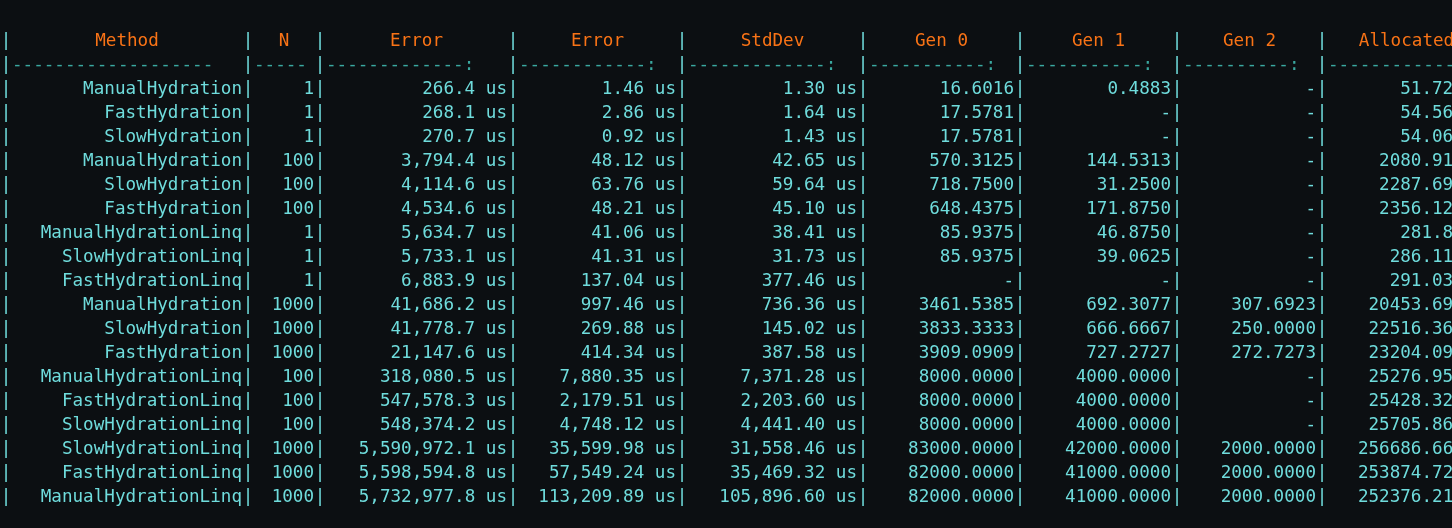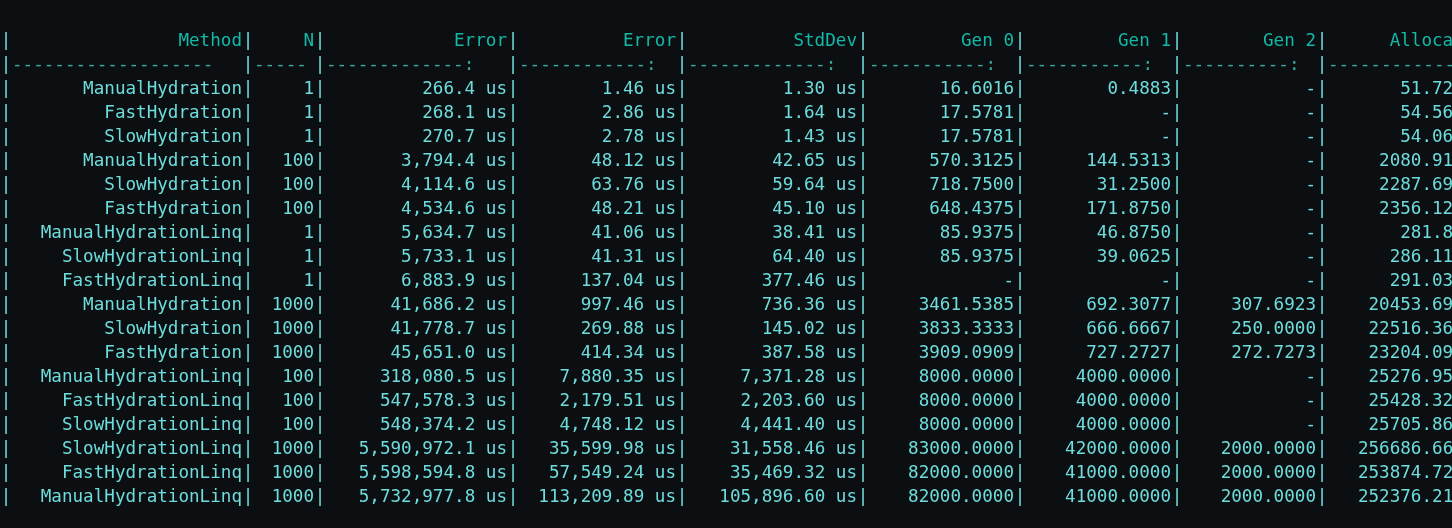--- a/index.html
+++ b/index.html
@@ -51,21 +51,22 @@
     width: 12px;
     color: #3aa8a0;
     text-align: center;
   }
   .cell {
     text-align: right;
     padding-right: 8px;
     color: #7fe3e8;
   }
   .hdr .cell {
-    color: #14b8a6;
+    color: #f97316;
+    text-align: center;
   }
   .sep td {
     color: #3aa8a0;
     overflow: hidden;
   }
   .sep .cell {
     color: #3aa8a0;
     text-align: left;
     padding-right: 0;
   }
@@ -190,21 +191,21 @@
             <td class="cell">54.56 KB</td>
           </tr>
           <tr>
             <td class="pipe">|</td>
             <td class="cell">SlowHydration</td>
             <td class="pipe">|</td>
             <td class="cell">1</td>
             <td class="pipe">|</td>
             <td class="cell">270.7 us</td>
             <td class="pipe">|</td>
-            <td class="cell">2.78 us</td>
+            <td class="cell">0.92 us</td>
             <td class="pipe">|</td>
             <td class="cell">1.43 us</td>
             <td class="pipe">|</td>
             <td class="cell">17.5781</td>
             <td class="pipe">|</td>
             <td class="cell">-</td>
             <td class="pipe">|</td>
             <td class="cell">-</td>
             <td class="pipe">|</td>
             <td class="cell">54.06 KB</td>
@@ -292,21 +293,21 @@
           <tr>
             <td class="pipe">|</td>
             <td class="cell">SlowHydrationLinq</td>
             <td class="pipe">|</td>
             <td class="cell">1</td>
             <td class="pipe">|</td>
             <td class="cell">5,733.1 us</td>
             <td class="pipe">|</td>
             <td class="cell">41.31 us</td>
             <td class="pipe">|</td>
-            <td class="cell">64.40 us</td>
+            <td class="cell">31.73 us</td>
             <td class="pipe">|</td>
             <td class="cell">85.9375</td>
             <td class="pipe">|</td>
             <td class="cell">39.0625</td>
             <td class="pipe">|</td>
             <td class="cell">-</td>
             <td class="pipe">|</td>
             <td class="cell">286.11 KB</td>
           </tr>
           <tr>
@@ -368,21 +369,21 @@
             <td class="cell">250.0000</td>
             <td class="pipe">|</td>
             <td class="cell">22516.36 KB</td>
           </tr>
           <tr>
             <td class="pipe">|</td>
             <td class="cell">FastHydration</td>
             <td class="pipe">|</td>
             <td class="cell">1000</td>
             <td class="pipe">|</td>
-            <td class="cell">45,651.0 us</td>
+            <td class="cell">21,147.6 us</td>
             <td class="pipe">|</td>
             <td class="cell">414.34 us</td>
             <td class="pipe">|</td>
             <td class="cell">387.58 us</td>
             <td class="pipe">|</td>
             <td class="cell">3909.0909</td>
             <td class="pipe">|</td>
             <td class="cell">727.2727</td>
             <td class="pipe">|</td>
             <td class="cell">272.7273</td>

